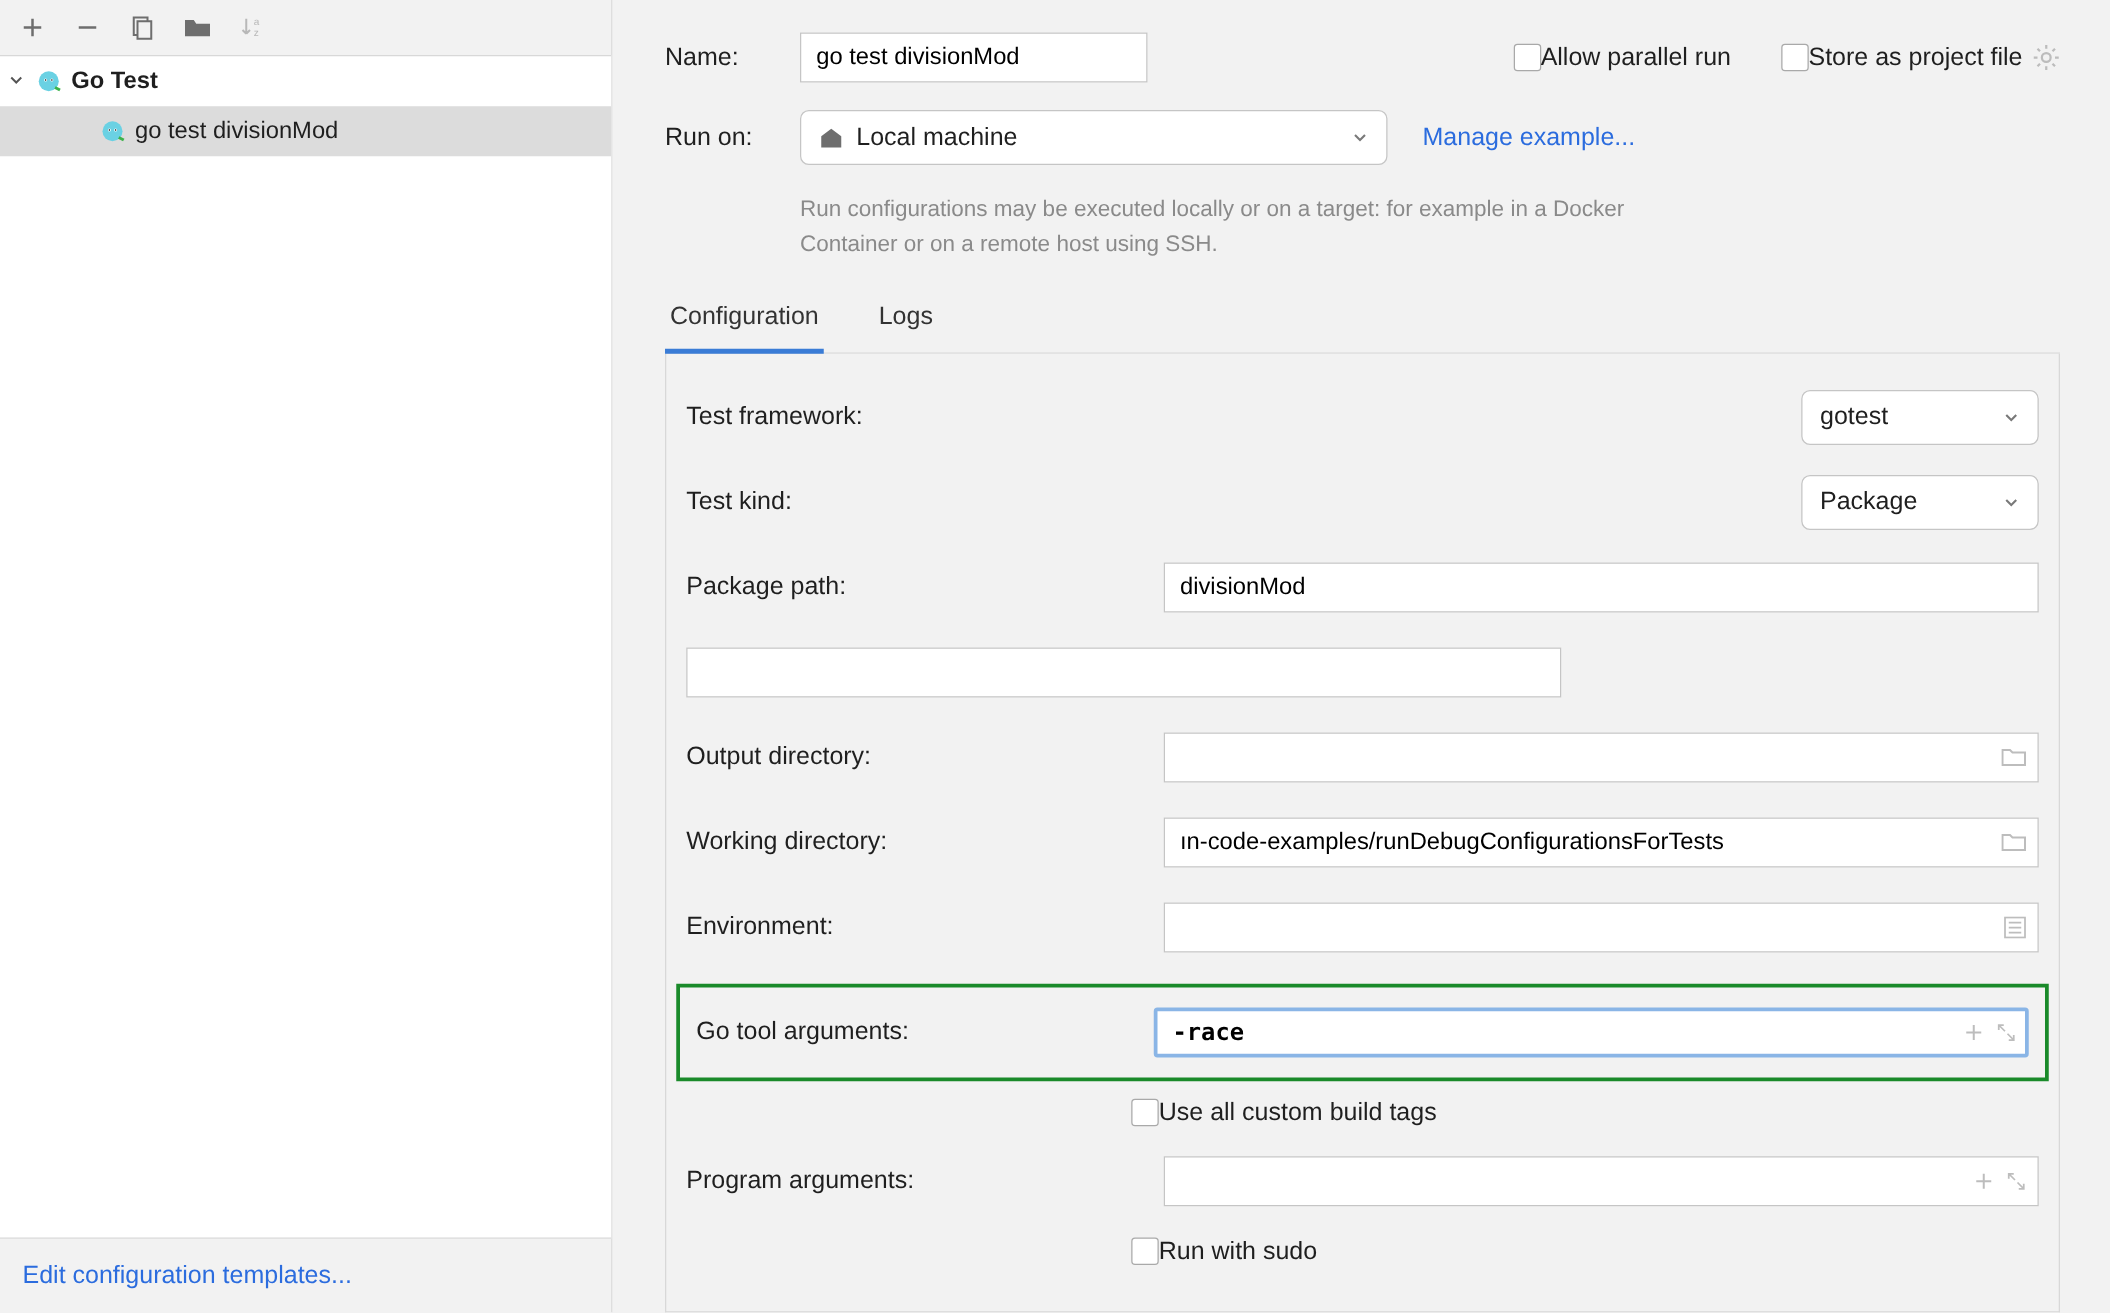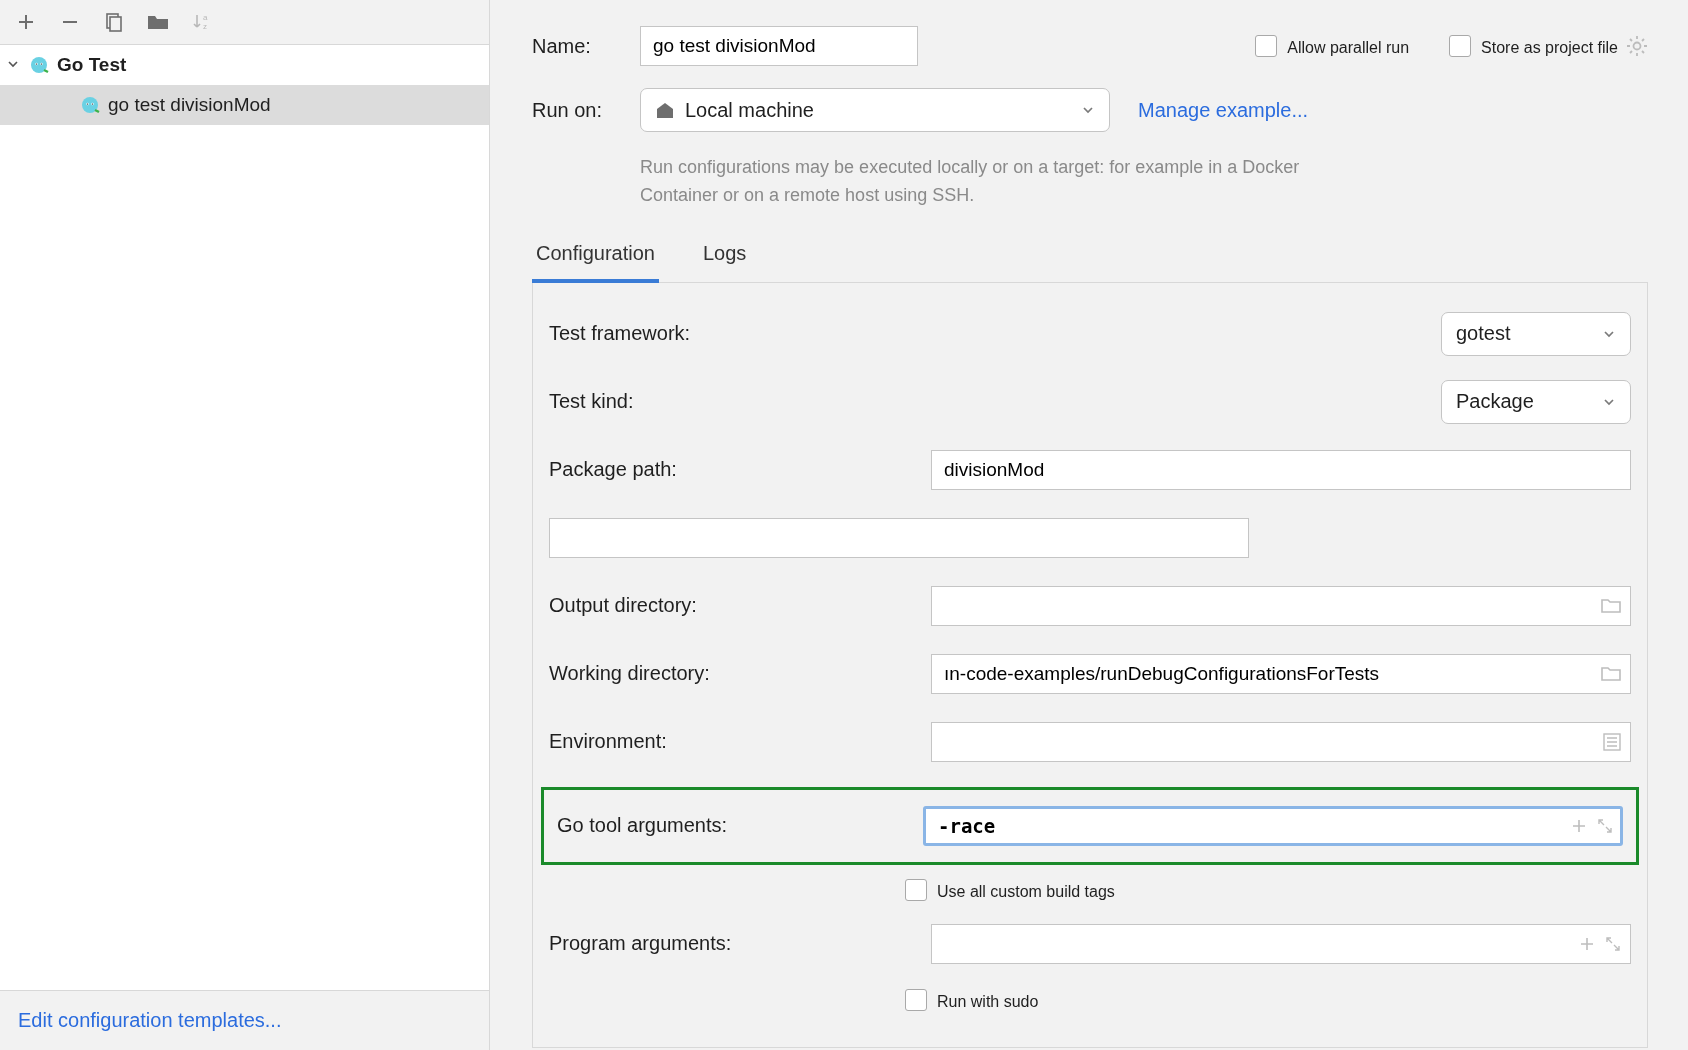--- a/index.html
+++ b/index.html
@@ -96,23 +96,22 @@
   border: 1px solid #c5c5c5;
   background: #fff;
   padding: 0 12px;
   font-size: 19px;
   font-family: inherit;
   outline: none;
 }
 .name-input { width: 278px; }
 .checkbox-wrap {
   display: flex;
-  align-items: flex-end;
-  gap: 10px;
-  font-size: 16px;
+  align-items: flex-start;
+  font-size: 20px;
   cursor: pointer;
 }
 .checkbox {
   width: 22px;
   height: 22px;
   border: 1.5px solid #a9a9a9;
   background: #fff;
   border-radius: 3px;
 }
 .gear-icon {

